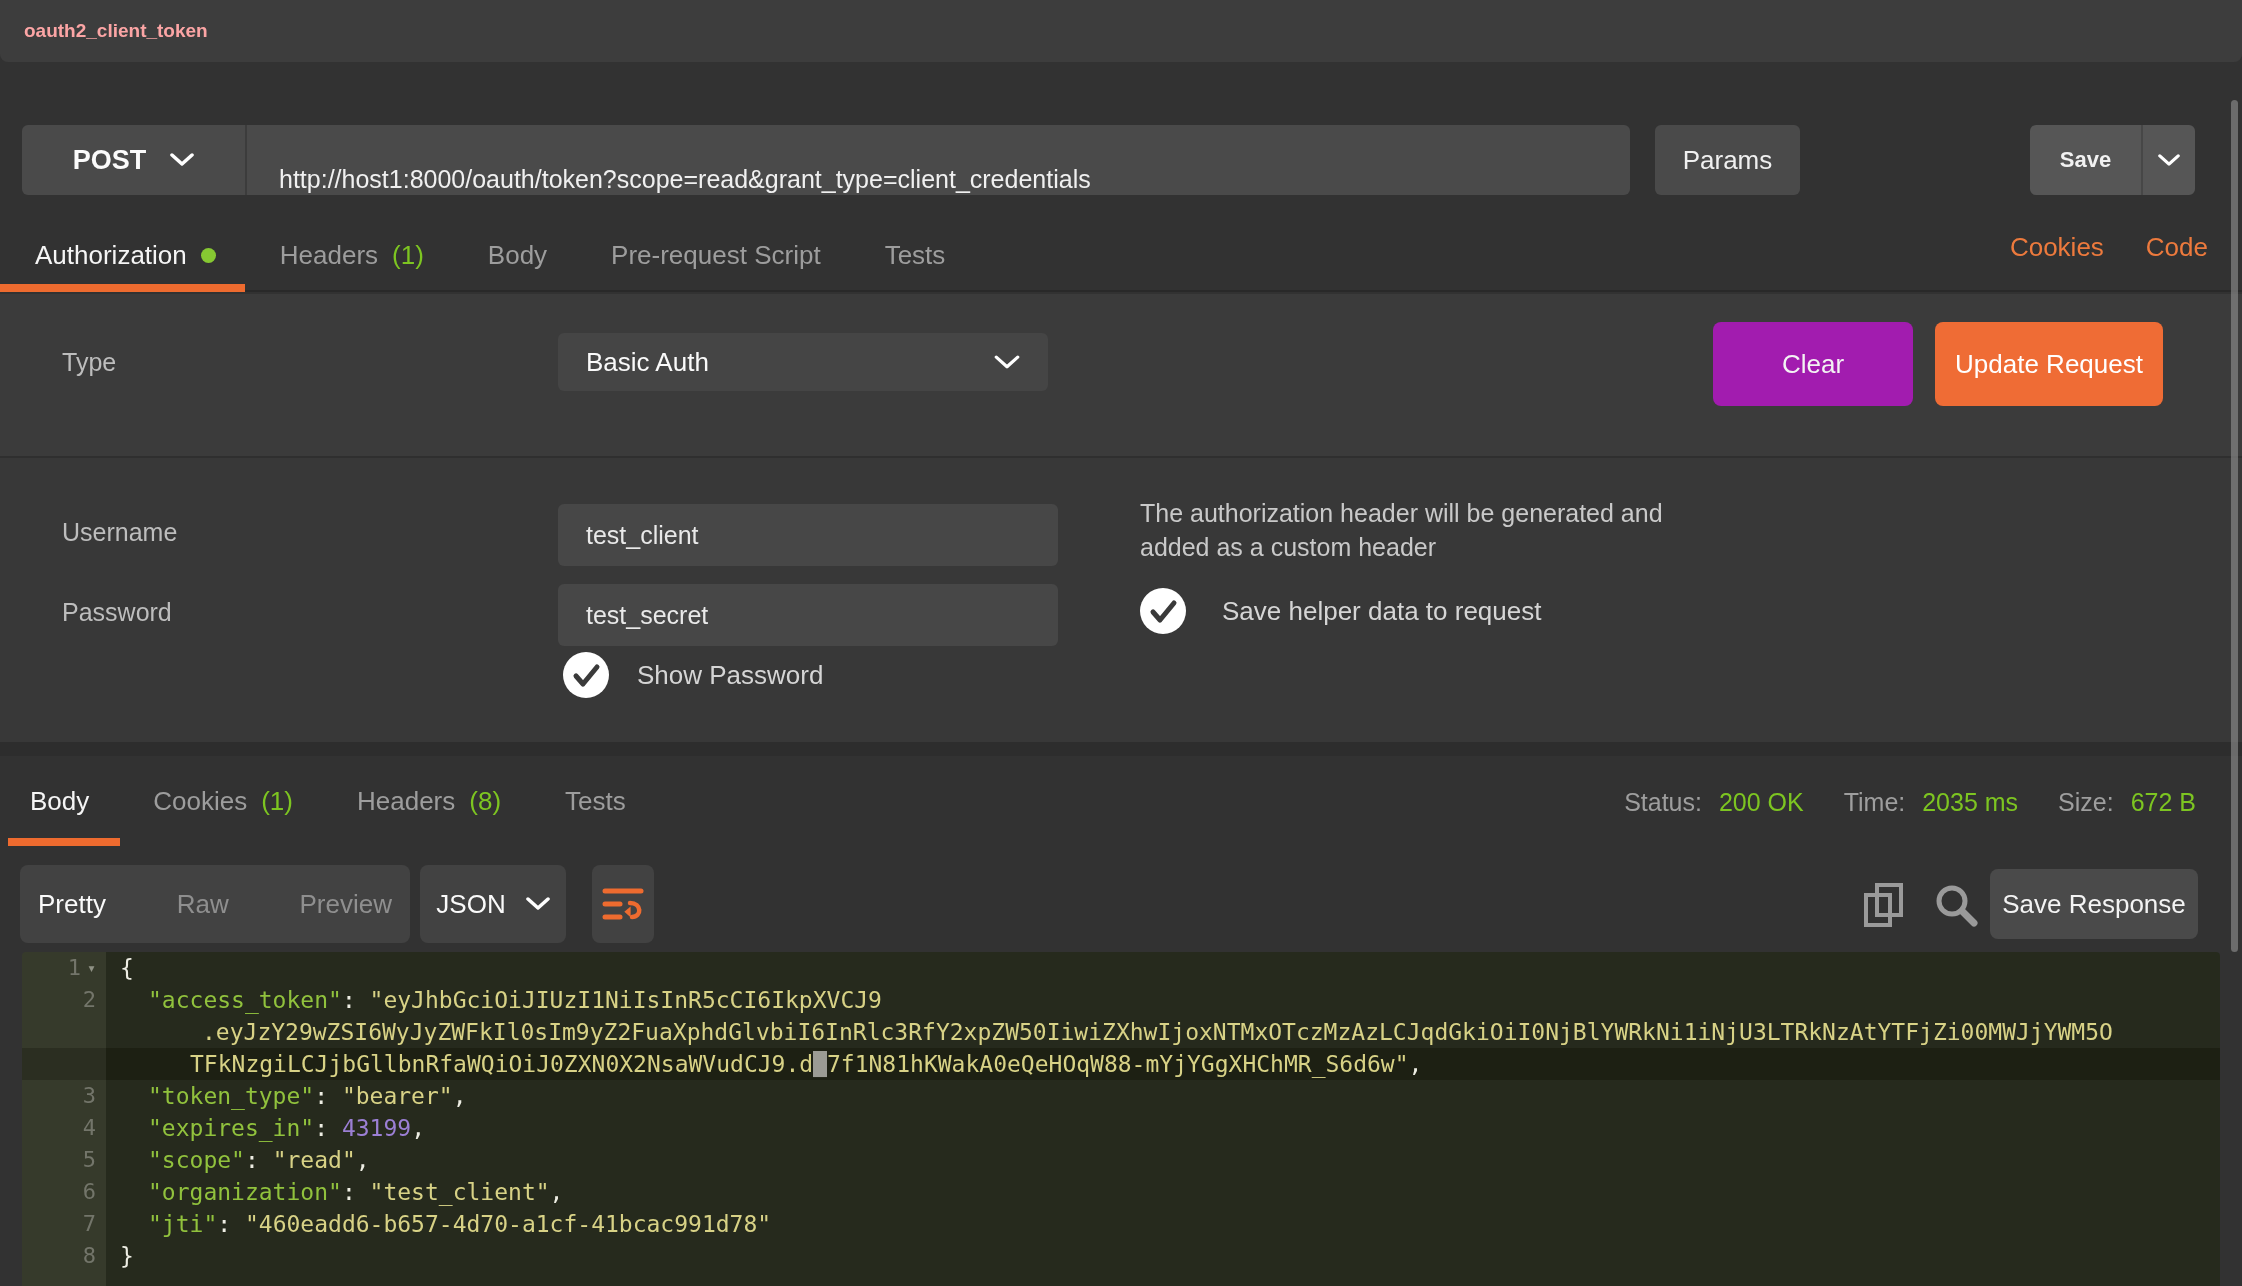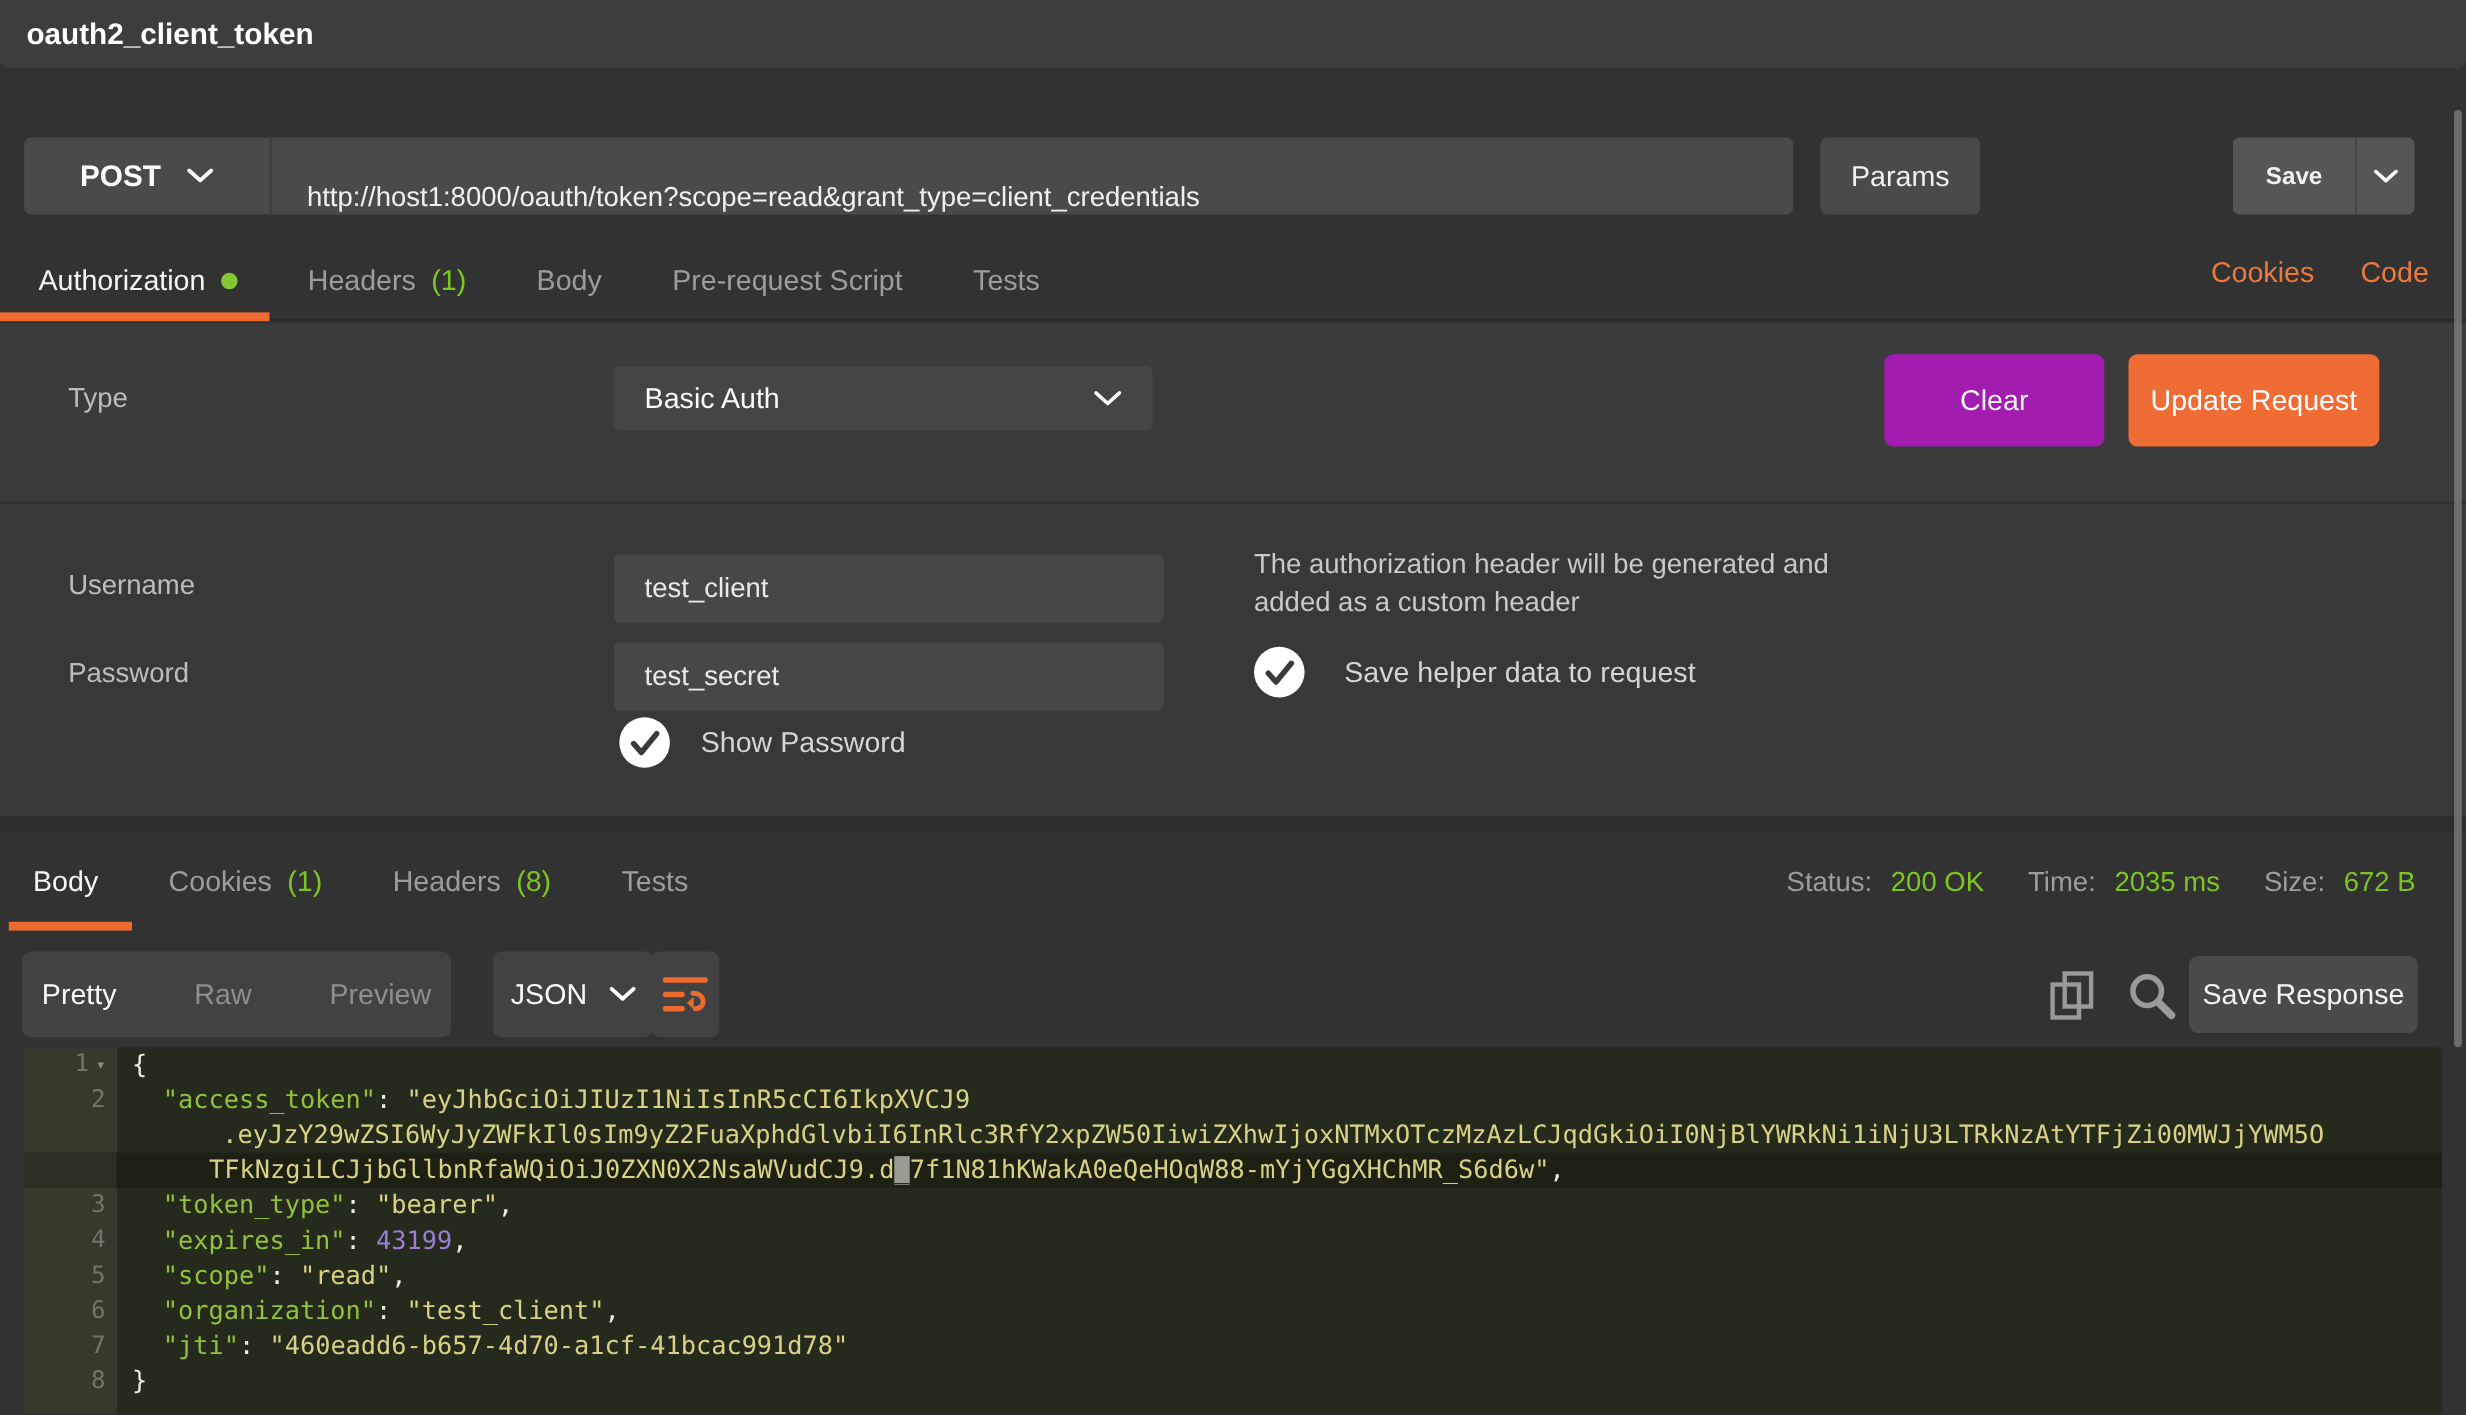--- a/index.html
+++ b/index.html
@@ -3,21 +3,21 @@
 <meta charset="utf-8">
 <style>
   html,body{margin:0;padding:0;background:#2d2d2d;}
   .app{position:relative;width:2242px;height:1286px;background:#323232;overflow:hidden;
        font-family:"Liberation Sans",sans-serif;color:#f2f2f2;}
   .abs{position:absolute;}
 
   
   .titlebar{left:0;top:0;width:2242px;height:62px;background:#3d3d3d;border-radius:0 0 8px 8px;
             display:flex;align-items:center;padding-left:24px;box-sizing:border-box;}
-  .titlebar .title{font-size:27px;font-weight:bold;color:#ffffff;}
+  .titlebar .title{font-size:19px;font-weight:bold;color:#fca5a5;}
 
   
   .url-row{left:0;top:125px;width:2242px;height:70px;}
   .method-url{position:absolute;left:22px;top:0;width:1608px;height:70px;background:#4a4a4a;
               border-radius:6px;display:flex;align-items:stretch;}
   .method{width:223px;display:flex;align-items:center;justify-content:center;gap:24px;
           border-right:2px solid #3c3c3c;cursor:pointer;}
   .method .m-label{font-size:27px;font-weight:bold;color:#fbfbfb;}
   .url-field{flex:1;display:flex;align-items:flex-end;padding-left:30px;margin-top:32px;}
   .url-field input{background:transparent;border:none;outline:none;color:#f0f0f0;font-size:25px;
@@ -79,21 +79,21 @@
   .resp-underline{left:8px;top:838px;width:112px;height:8px;background:#ee6b2f;}
   .status-row{position:absolute;right:46px;top:788px;display:flex;gap:40px;font-size:25px;white-space:nowrap;}
   .status-row .s-label{color:#9e9e9e;margin-right:10px;}
   .status-row .s-value{color:#7dc521;}
 
   .view-row{left:0;top:865px;width:2242px;height:80px;}
   .view-group{position:absolute;left:20px;top:0;width:390px;height:78px;background:#424242;border-radius:8px;
               display:flex;align-items:center;justify-content:space-between;padding:0 18px;box-sizing:border-box;}
   .view-mode{font-size:26px;color:#8f8f8f;cursor:pointer;}
   .view-mode.active{color:#fafafa;}
-  .json-dd{position:absolute;left:448px;top:0;width:146px;height:78px;background:#424242;border-radius:8px;
+  .json-dd{position:absolute;left:420px;top:0;width:146px;height:78px;background:#424242;border-radius:8px;
            display:flex;align-items:center;justify-content:center;gap:20px;cursor:pointer;text-align:right;}
   .json-dd .dd-value{font-size:26px;color:#fafafa;}
   .wrap-btn{position:absolute;left:592px;top:0;width:62px;height:78px;background:#424242;border-radius:8px;
             display:flex;align-items:center;justify-content:center;cursor:pointer;}
   .icon-btn{cursor:pointer;display:flex;align-items:center;justify-content:center;}
   .copy-btn{position:absolute;left:1862px;top:16px;}
   .search-btn{position:absolute;left:1932px;top:16px;}
   .save-resp-btn{position:absolute;left:1990px;top:4px;width:208px;height:70px;background:#4a4a4a;border-radius:8px;
                  font-size:26px;color:#f3f3f3;}
 

